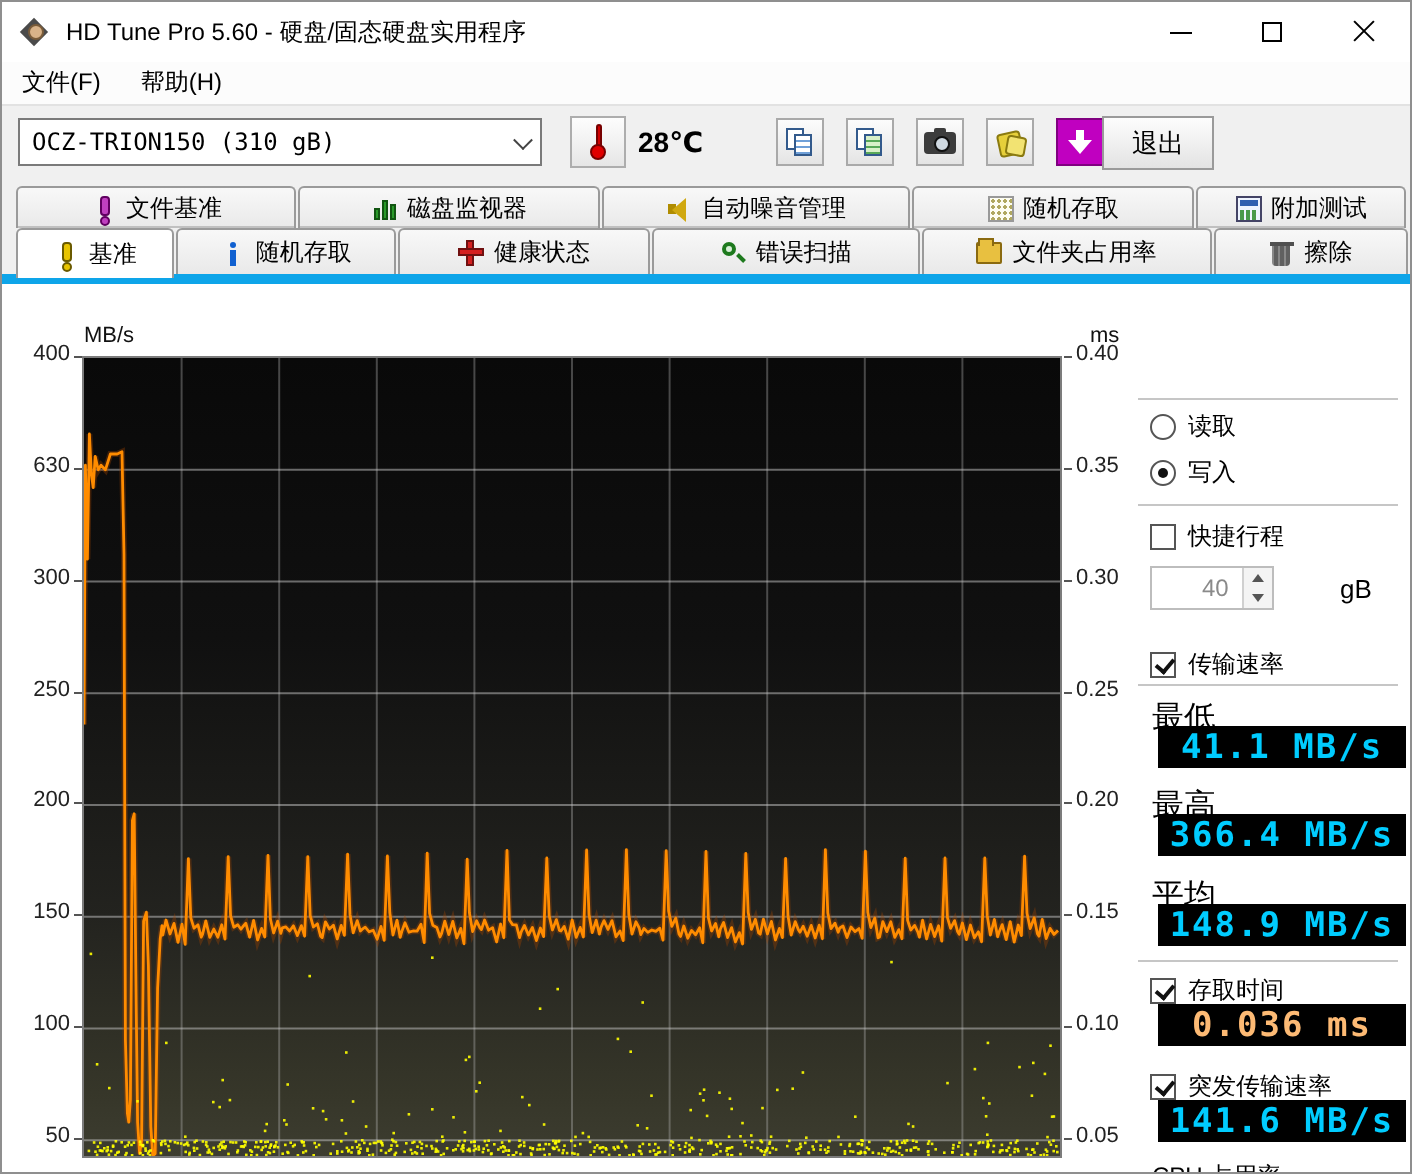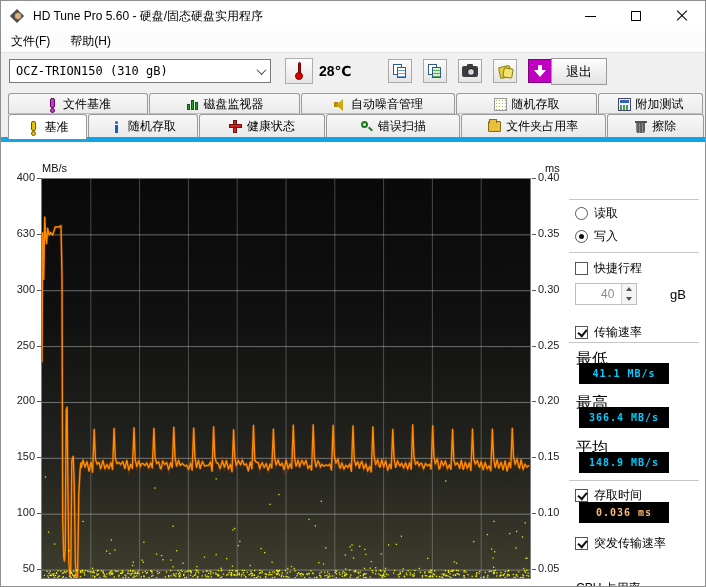--- a/index.html
+++ b/index.html
@@ -104,21 +104,21 @@
   .checkbox { width:13px; height:13px; border:1px solid #555; background:#fff; position:relative; flex:0 0 13px; }
   .checkbox.checked::after { content:""; position:absolute; left:2px; top:2px; width:7px; height:4px; border-left:2px solid #111; border-bottom:2px solid #111; transform:rotate(-50deg); }
   .spinner { position:absolute; left:9px; top:141px; width:62px; height:22px; border:1px solid #bdbdbd; background:#fff; display:flex; }
   .spin-val { flex:1; padding:3px 5px; color:#8a8a8a; font-size:12px;margin-left:20px; }
   .spin-btns { width:15px; display:flex; flex-direction:column; border-left:1px solid #d0d0d0; }
   .spin-up, .spin-dn { flex:1; background:#f4f4f4; position:relative; }
   .spin-up::after { content:""; position:absolute; left:4px; top:3px; border-left:3px solid transparent; border-right:3px solid transparent; border-bottom:4px solid #555; }
   .spin-dn::after { content:""; position:absolute; left:4px; top:3px; border-left:3px solid transparent; border-right:3px solid transparent; border-top:4px solid #555; }
   .unit-gb { position:absolute; left:104px; top:145px; font-size:13px; }
   .stat-label { position:absolute; left:10px; font-size:16px; }
-  .lcd { position:absolute; left:13px; width:90px; height:21px; background:#000; color:#00ccff; font-family:"DejaVu Sans Mono","Liberation Mono",monospace; font-size:10px; font-weight:bold; display:flex; align-items:center; justify-content:center; letter-spacing:1px; }
+  .lcd { position:absolute; left:13px; width:124px; height:21px; background:#000; color:#00ccff; font-family:"DejaVu Sans Mono","Liberation Mono",monospace; font-size:17px; font-weight:bold; display:flex; align-items:center; justify-content:center; letter-spacing:1px; }
   .lcd.yellow { color:#fdba74; }
   .cpu-label { position:absolute; left:10px; top:438px; font-size:12px; }
 </style>
 </head>
 <body>
 
 <div class="window">
 
   <div class="titlebar">
     <div class="app-icon">
@@ -988,17 +988,18 @@
       <div class="opt-row" style="top:345px">
         <span class="checkbox checked"></span>
         <span>存取时间</span>
       </div>
       <div class="lcd yellow" style="top:360px">0.036 ms</div>
 
       <div class="opt-row" style="top:393px">
         <span class="checkbox checked"></span>
         <span>突发传输速率</span>
       </div>
+      <div class="lcd" style="top:408px">141.6 MB/s</div>
 
       <div class="cpu-label">CPU 占用率</div>
     </div>
   </div>
 </div>
 
 </body></html>

